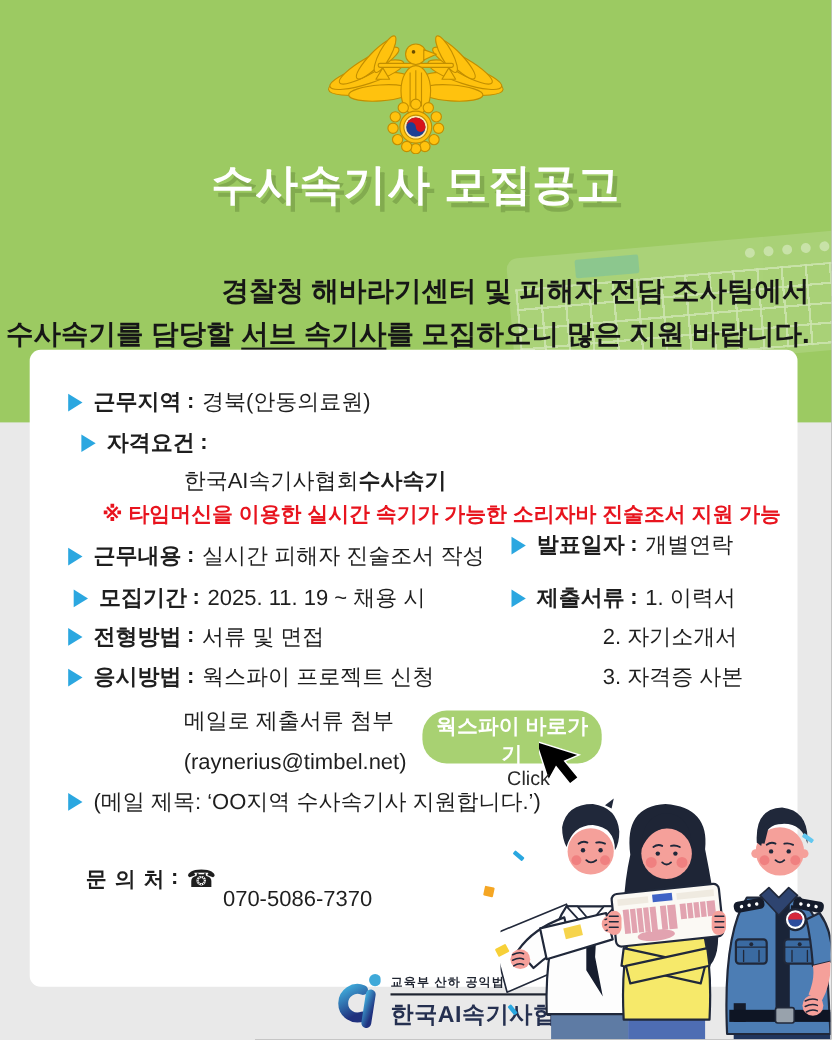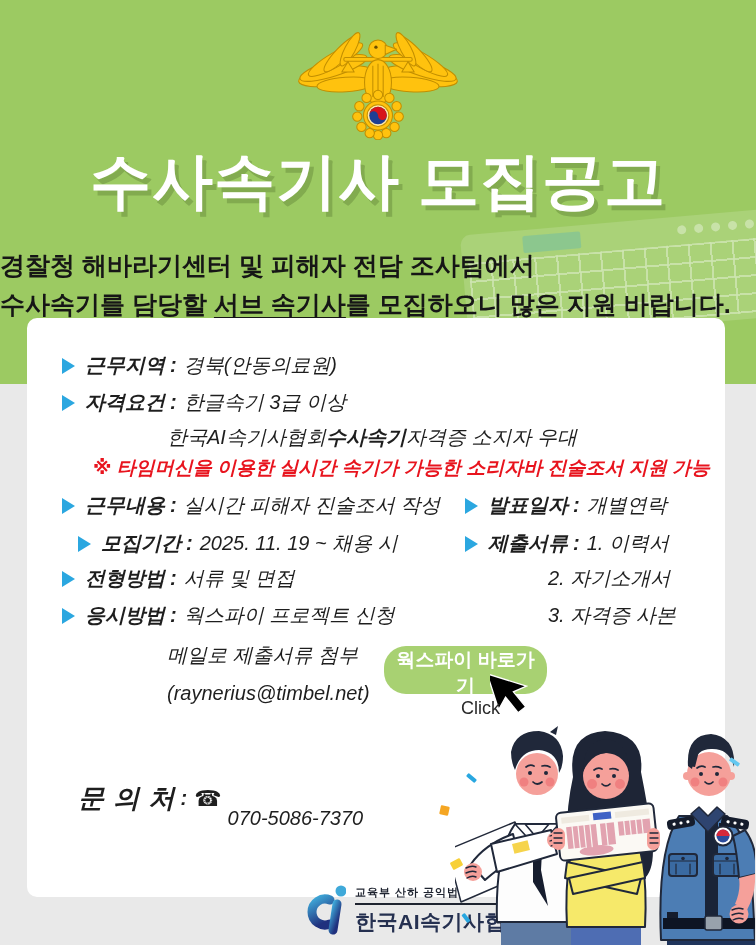--- a/index.html
+++ b/index.html
@@ -17,38 +17,38 @@
       background:rgba(255,255,255,.85);box-shadow:-17px 0 0 rgba(255,255,255,.85),-34px 0 0 rgba(255,255,255,.85),
       -51px 0 0 rgba(255,255,255,.85),-68px 0 0 rgba(255,255,255,.85);}
   .kb .keys{position:absolute;left:6px;right:6px;top:28px;bottom:6px;
       background-image:repeating-linear-gradient(0deg,rgba(255,255,255,.85) 0 2px,transparent 2px 18px),
                        repeating-linear-gradient(90deg,rgba(255,255,255,.85) 0 2px,transparent 2px 22px);}
 
   
   .emblem{position:absolute;left:50%;top:30px;transform:translateX(-50%);width:176px;height:110px;z-index:2;}
 
   
-  .title{position:absolute;left:0;top:141px;width:756px;text-align:center;font-size:61px;font-weight:900;
+  .title{position:absolute;left:0;top:141px;width:756px;text-align:center;font-size:39px;font-weight:900;
          letter-spacing:1px;color:#FFFFFF;z-index:2;text-shadow:4px 5px 0 rgba(104,140,60,.5);}
-  .subtitle{position:absolute;left:0;top:246px;width:736px;text-align:left;font-size:25px;font-weight:700;
+  .subtitle{position:absolute;left:0;top:246px;width:736px;text-align:right;font-size:25px;font-weight:700;
             color:#161616;line-height:39px;z-index:2;}
   .subtitle .u{text-decoration:underline;text-underline-offset:4px;}
 
   
-  .card{position:absolute;left:27px;top:318px;width:698px;height:579px;background:#FFFFFF;border-radius:10px;z-index:2;font-style:italic;}
+  .card{position:absolute;left:27px;top:318px;width:698px;height:579px;background:#FFFFFF;border-radius:10px;z-index:2;}
 
   .row{position:absolute;display:flex;align-items:center;height:27px;font-size:20px;color:#1e1e1e;white-space:nowrap;}
   .tri{width:0;height:0;border-left:13px solid #2BA7E0;border-top:8px solid transparent;border-bottom:8px solid transparent;
        margin-right:10px;flex:0 0 auto;}
   .lbl{font-weight:800;}
   .sep{margin:0 7px 0 5px;font-weight:700;}
   .val{font-weight:500;}
   .indent{left:140px;}
   .red{color:#E8141E;font-weight:800;font-size:19px;}
-  .contact .lbl{font-size:26px;letter-spacing:1px;}
+  .contact .lbl{font-size:19px;letter-spacing:1px;}
   .contact .val{font-size:20px;margin-top:40px;}
   .phone-glyph{margin-right:6px;font-size:22px;}
 
   
   .cta-btn{position:absolute;left:384px;top:646px;width:163px;height:48px;background:#A8D172;border:none;
            border-radius:22px;color:#fff;font-size:19px;font-weight:700;z-index:3;cursor:pointer;
            font-family:"Liberation Sans","DejaVu Sans",sans-serif;}
   .cursor-icon{position:absolute;left:490px;top:666px;width:44px;height:52px;z-index:4;}
   .click-label{position:absolute;left:461px;top:698px;font-size:18px;color:#2a2a2a;z-index:4;}
 
@@ -146,43 +146,41 @@
 
   <div class="card">
 
     <div class="row" style="left:35px;top:34px">
       <span class="tri"></span>
       <span class="lbl">근무지역</span>
       <span class="sep">:</span>
       <span class="val">경북(안동의료원)</span>
     </div>
 
-    <div class="row" style="left:35px;top:71px">
+    <div class="row" style="left:47px;top:71px">
       <span class="tri"></span>
       <span class="lbl">자격요건</span>
       <span class="sep">:</span>
-      <span class="val">한글속기 3급 이상</span>
     </div>
 
     <div class="row indent" style="top:106px">
       <span class="val">한국AI속기사협회 </span>
       <span class="lbl">수사속기</span>
-      <span class="val"> 자격증 소지자 우대</span>
     </div>
 
     <div class="row red" style="left:66px;top:136px">※ 타임머신을 이용한 실시간 속기가 가능한 소리자바 진술조서 지원 가능</div>
 
     <div class="row" style="left:35px;top:174px">
       <span class="tri"></span>
       <span class="lbl">근무내용</span>
       <span class="sep">:</span>
       <span class="val">실시간 피해자 진술조서 작성</span>
     </div>
 
-    <div class="row" style="left:51px;top:212px">
+    <div class="row" style="left:40px;top:212px">
       <span class="tri"></span>
       <span class="lbl">모집기간</span>
       <span class="sep">:</span>
       <span class="val">2025. 11. 19 ~ 채용 시</span>
     </div>
 
     <div class="row" style="left:35px;top:247px">
       <span class="tri"></span>
       <span class="lbl">전형방법</span>
       <span class="sep">:</span>
@@ -197,22 +195,26 @@
     </div>
 
     <div class="row indent" style="top:324px">
       <span class="val">메일로 제출서류 첨부</span>
     </div>
 
     <div class="row indent" style="top:362px">
       <span class="val">(raynerius@timbel.net)</span>
     </div>
 
-
-    <div class="row" style="left:438px;top:174px">
+    <div class="row" style="left:35px;top:397px">
+      <span class="tri"></span>
+      <span class="val">(메일 제목: ‘OO지역 수사속기사 지원합니다.’)</span>
+    </div>
+
+    <div class="row" style="left:438px;top:164px">
       <span class="tri"></span>
       <span class="lbl">발표일자</span>
       <span class="sep">:</span>
       <span class="val">개별연락</span>
     </div>
 
     <div class="row" style="left:438px;top:212px">
       <span class="tri"></span>
       <span class="lbl">제출서류</span>
       <span class="sep">:</span>

